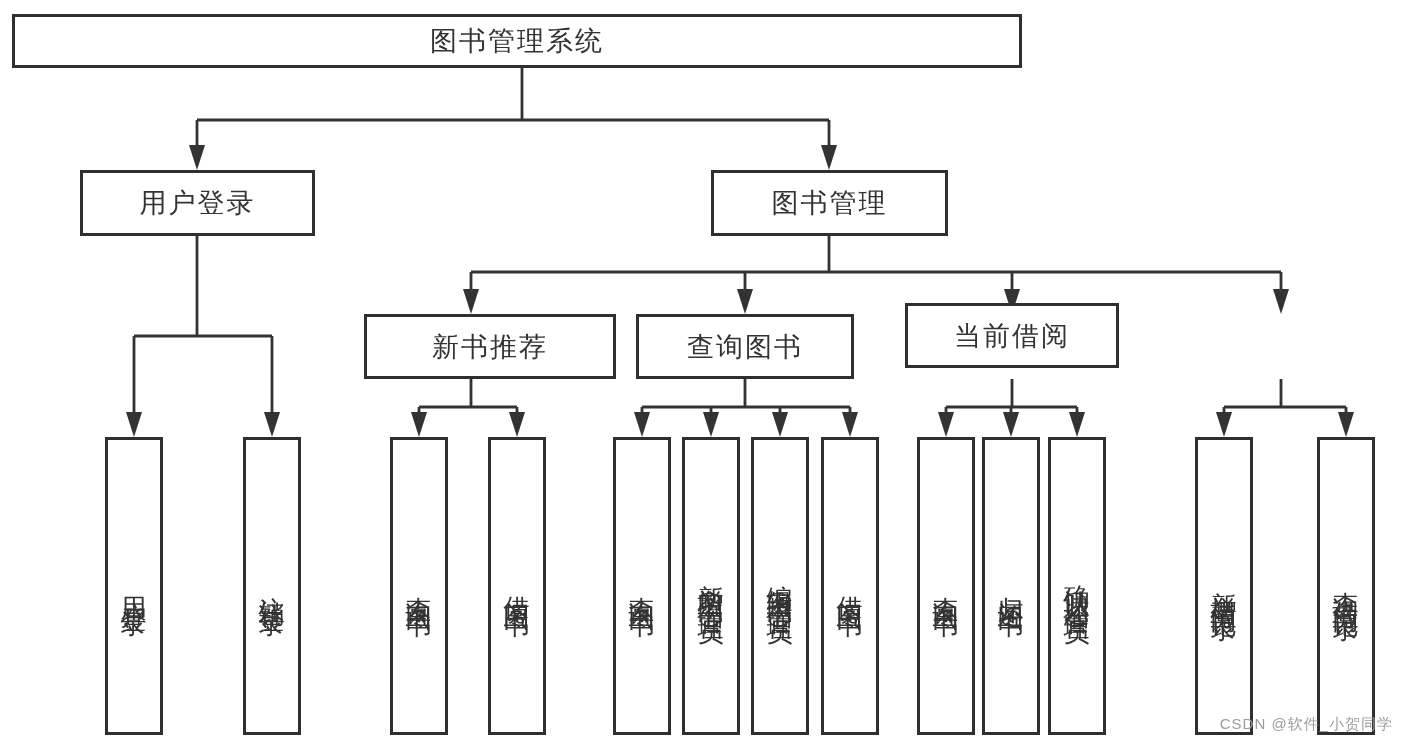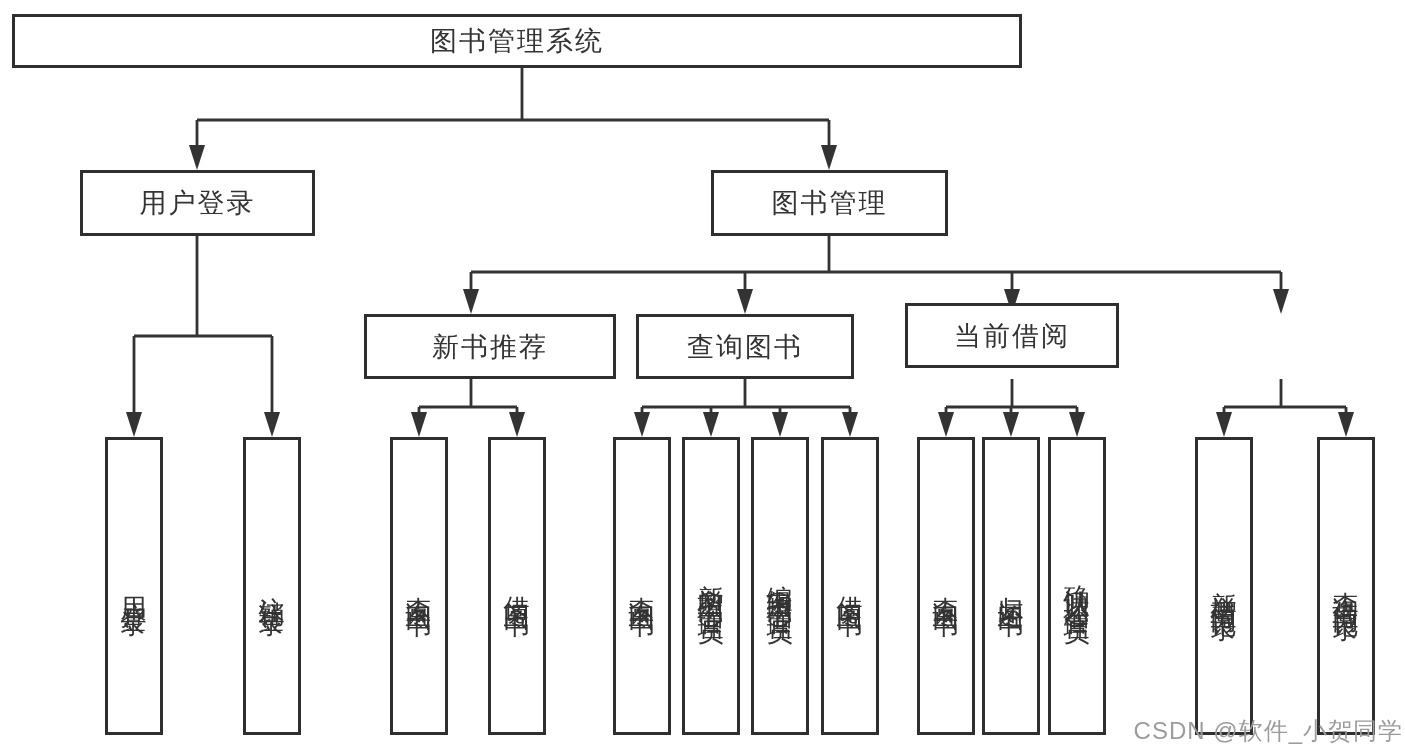--- a/index.html
+++ b/index.html
@@ -24,22 +24,22 @@
   .node.h span{font-size:27px;letter-spacing:2px;white-space:nowrap;}
   .node.v span{
     writing-mode:vertical-rl;
     text-orientation:mixed;
     font-size:26px;
     letter-spacing:5px;
     line-height:1;
     white-space:nowrap;
   }
   .watermark{
-    position:absolute;top:715px;right:2px;
-    font-size:24px;
+    position:absolute;top:715px;right:12px;
+    font-size:15px;
     color:var(--watermark,#9c9c9c);
     letter-spacing:1px;
     z-index:5;
     white-space:nowrap;
   }
 </style>
 </head>
 <body>
 
 <div class="stage">

